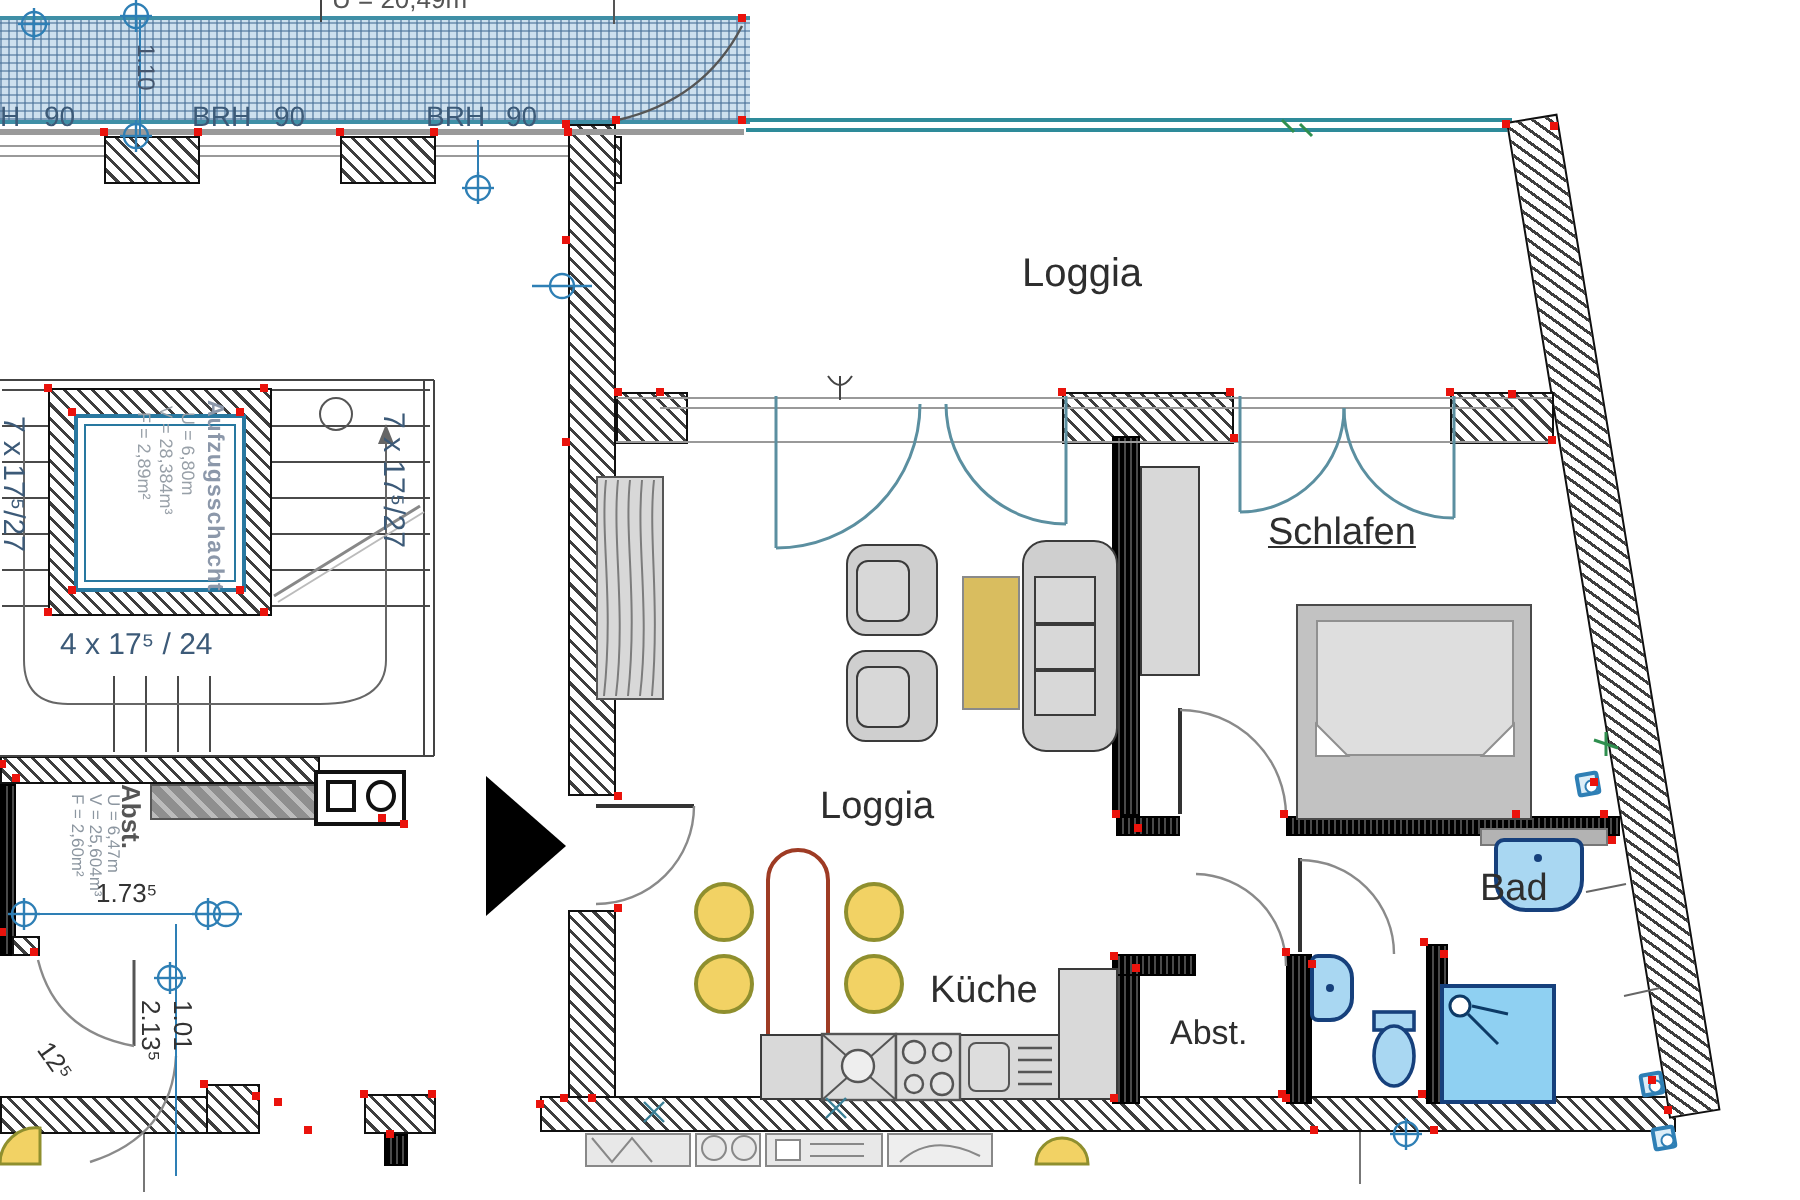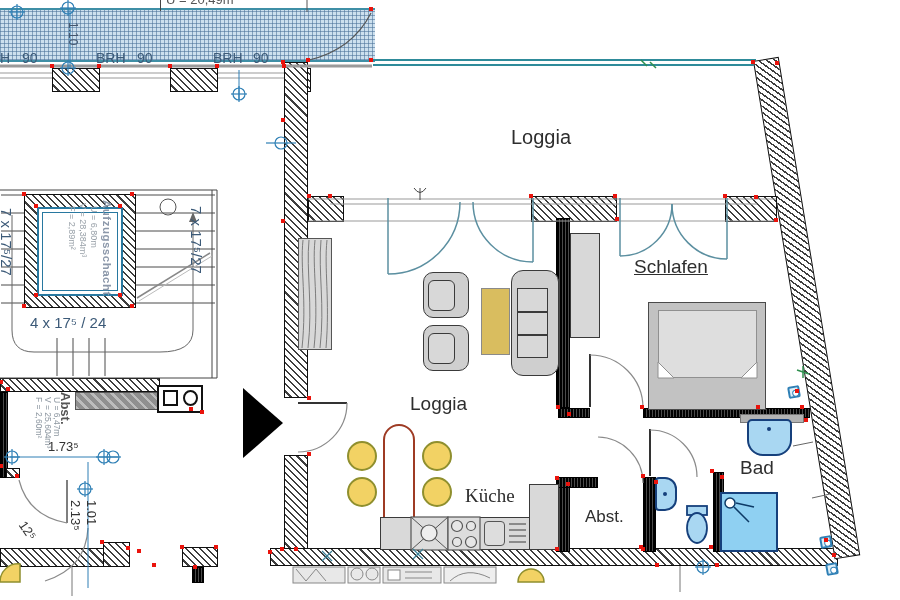--- a/index.html
+++ b/index.html
@@ -88,23 +88,23 @@
   <div class="el dark" style="left:558px;top:408px;width:32px;height:10px;z-index:3;"></div>
   <div class="el dark" style="left:643px;top:408px;width:167px;height:10px;z-index:3;"></div>
   <div class="el dark" style="left:556px;top:478px;width:14px;height:74px;z-index:3;"></div>
   <div class="el dark" style="left:556px;top:477px;width:42px;height:11px;z-index:3;"></div>
   <div class="el dark" style="left:643px;top:477px;width:13px;height:75px;z-index:3;"></div>
   <div class="el dark" style="left:713px;top:472px;width:11px;height:80px;z-index:3;"></div>
 
   <span class="el lbl" style="left:495px;top:126px;font-size:20px;margin-left:16px;">Loggia</span>
   <span class="el lbl" style="left:410px;top:393px;font-size:19px;">Loggia</span>
   <span class="el lbl" style="left:634px;top:256px;font-size:19px;text-decoration:underline;">Schlafen</span>
-  <span class="el lbl" style="left:465px;top:485px;font-size:19px;font-family:Liberation Serif, serif;">Küche</span>
+  <span class="el lbl" style="left:465px;top:485px;font-size:19px;">Küche</span>
   <span class="el lbl" style="left:585px;top:507px;font-size:17px;">Abst.</span>
-  <span class="el lbl" style="left:740px;top:457px;font-size:19px;">Bad</span>
+  <span class="el lbl" style="left:740px;top:434px;font-size:19px;">Bad</span>
 
   <div class="el fur" style="left:423px;top:272px;width:46px;height:46px;border-radius:10px;z-index:4;"></div>
   <div class="el" style="left:428px;top:280px;width:27px;height:31px;border:1.5px solid #3a3a3a;border-radius:6px;background:#d8d8d8;z-index:5;"></div>
   <div class="el fur" style="left:423px;top:325px;width:46px;height:46px;border-radius:10px;z-index:4;"></div>
   <div class="el" style="left:428px;top:333px;width:27px;height:31px;border:1.5px solid #3a3a3a;border-radius:6px;background:#d8d8d8;z-index:5;"></div>
   <div class="el" style="left:481px;top:288px;width:29px;height:67px;background:#d9bd5f;border:1px solid #8a8a8a;z-index:4;"></div>
   <div class="el fur" style="left:511px;top:270px;width:48px;height:106px;border-radius:12px;z-index:4;"></div>
   <div class="el" style="left:517px;top:288px;width:31px;height:70px;border:1.5px solid #3a3a3a;background:#d8d8d8;z-index:5;"></div>
   <div class="el" style="left:517px;top:311px;width:31px;height:1.5px;background:#3a3a3a;z-index:5;"></div>
   <div class="el" style="left:517px;top:334px;width:31px;height:1.5px;background:#3a3a3a;z-index:5;"></div>

